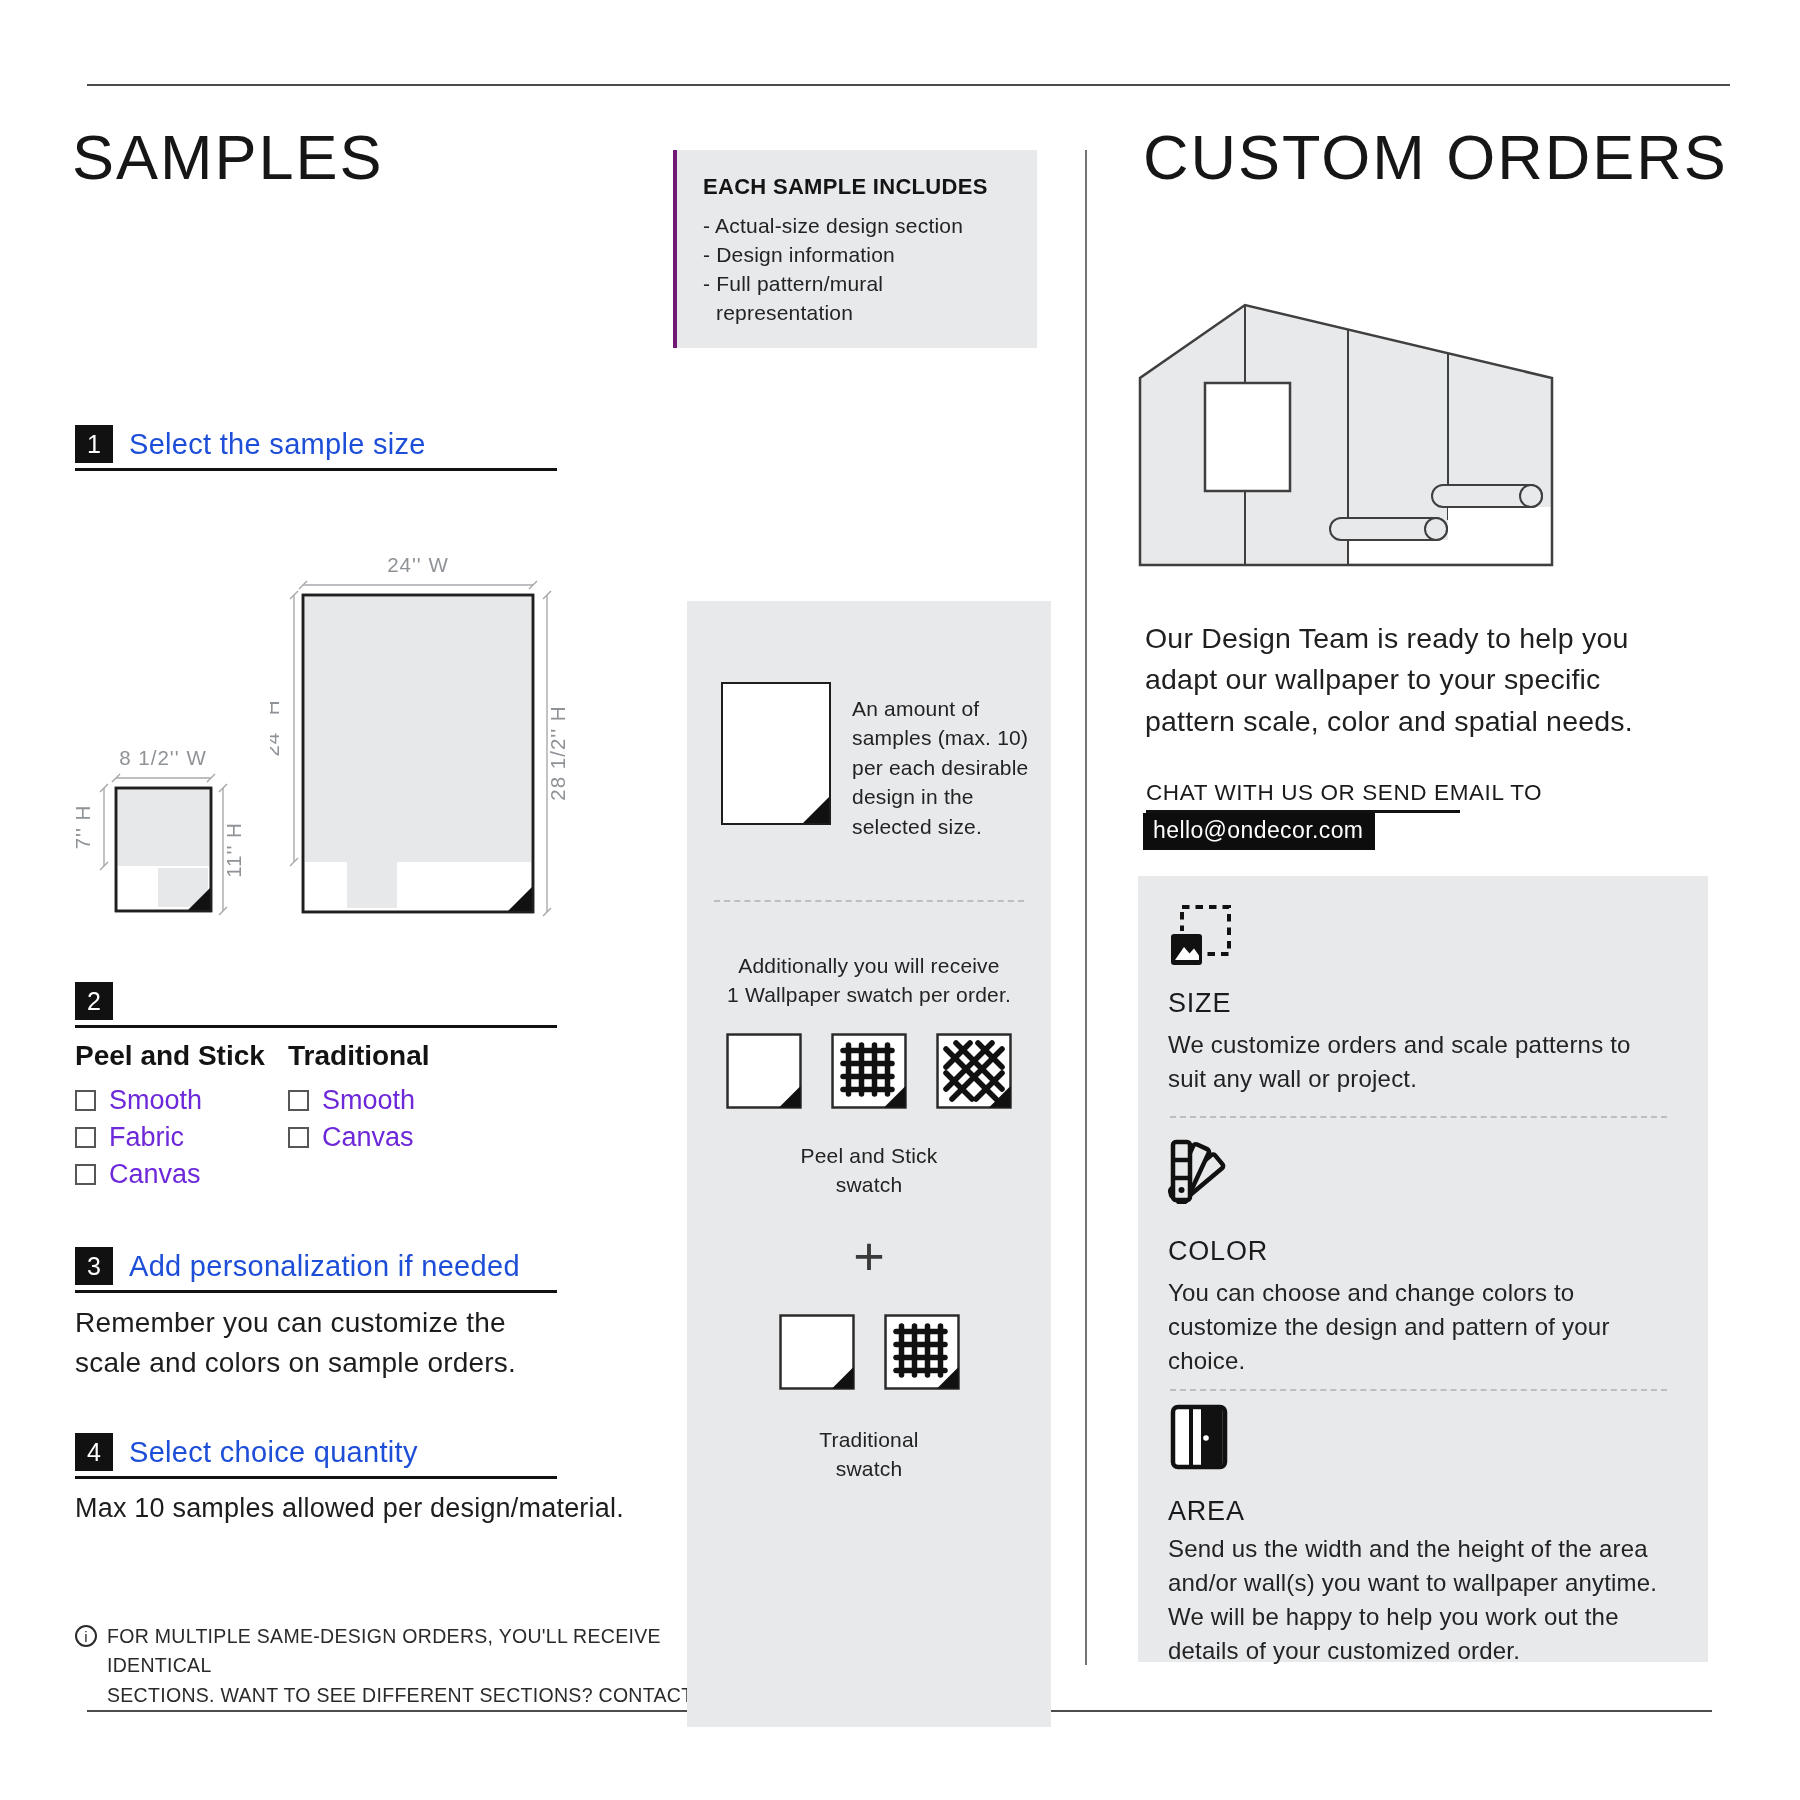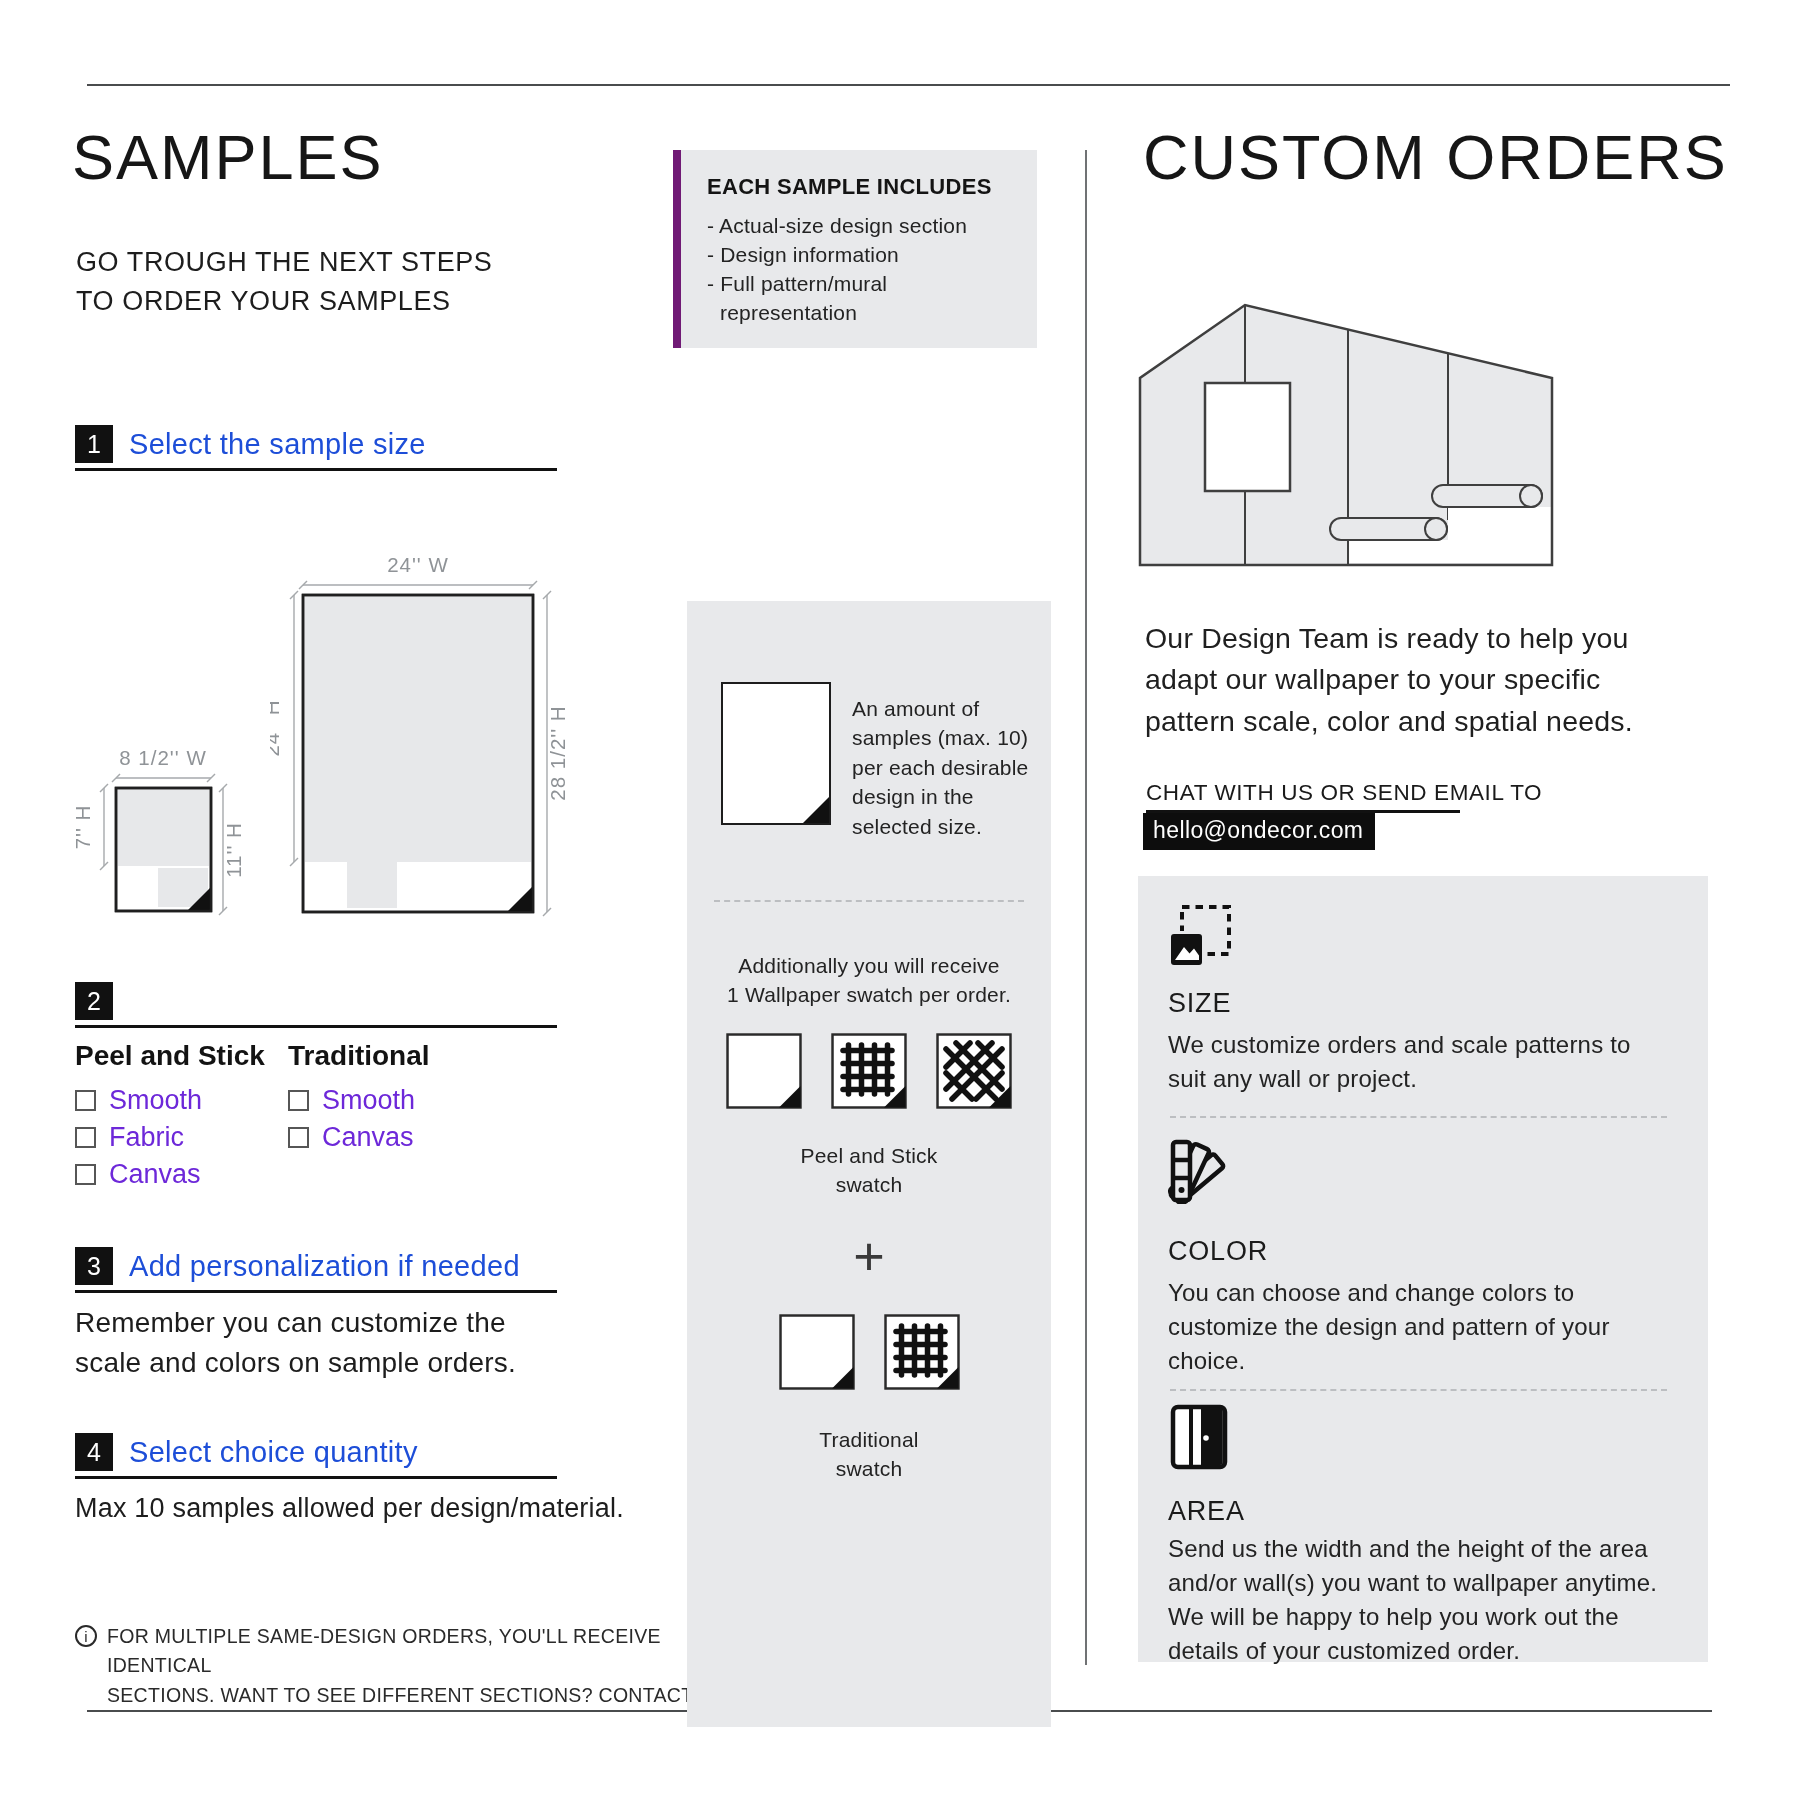--- a/index.html
+++ b/index.html
@@ -4,21 +4,21 @@
 <style>
   html,body{margin:0;padding:0;background:#fff;}
   #page{position:relative;width:1800px;height:1800px;background:#ffffff;
         font-family:"Liberation Sans", sans-serif;color:#222;overflow:hidden;}
   .abs{position:absolute;}
   .pre{white-space:pre-line;}
   .rule{background:#4a4c4e;height:2px;}
   .big-title{font-size:63px;font-weight:400;letter-spacing:2px;color:#161616;line-height:1;}
   .intro{font-size:27px;line-height:1.45;letter-spacing:0.6px;color:#1d1d1d;}
   
-  .includes{background:#e8e9eb;border-left:8px solid #701a75;padding:24px 17px 20px 26px;box-sizing:border-box;}
+  .includes{background:#e8e9eb;border-left:4px solid #701a75;padding:24px 17px 20px 26px;box-sizing:border-box;}
   .includes-title{font-size:22px;font-weight:700;letter-spacing:0.3px;color:#141414;margin-bottom:12px;}
   .includes-item{font-size:21px;line-height:1.38;color:#232323;padding-left:13px;text-indent:-13px;letter-spacing:0.2px;}
   
   .step{display:flex;align-items:center;gap:16px;border-bottom:3px solid #111;padding-bottom:5px;width:482px;box-sizing:border-box;}
   .step-num{width:38px;height:38px;background:#111;color:#fff;font-size:25px;display:flex;align-items:center;justify-content:center;flex:0 0 38px;}
   .step-title{font-size:29px;color:#1d4ed8;letter-spacing:0.3px;text-align:right;}
   .step-note{font-size:28px;line-height:1.42;color:#1d1d1d;letter-spacing:0.2px;}
   
   .mat-title{font-size:28px;font-weight:700;color:#131313;}
   .opt{display:flex;align-items:center;gap:13px;font-size:27px;color:#6d28d9;}
@@ -50,22 +50,20 @@
 <body>
 
 <div id="page">
 
   <div class="abs rule" style="left:87px;top:84px;width:1643px;"></div>
   <div class="abs rule" style="left:87px;top:1710px;width:1625px;"></div>
 
   <div class="abs" style="left:1085px;top:150px;width:2px;height:1515px;background:#707274;"></div>
 
   <div class="abs big-title" style="left:72px;top:126px;">SAMPLES</div>
-  <div class="abs intro pre" style="left:76px;top:243px;width:520px;">GO TROUGH THE NEXT STEPS
-TO ORDER YOUR SAMPLES</div>
 
   <div class="abs includes" style="left:673px;top:150px;width:364px;">
     <div class="includes-title">EACH SAMPLE INCLUDES</div>
     <div class="includes-item">- Actual-size design section</div>
     <div class="includes-item">- Design information</div>
     <div class="includes-item" style="width:250px;">- Full pattern/mural representation</div>
   </div>
 
   <div class="abs step" style="left:75px;top:425px;">
     <div class="step-num">1</div>

